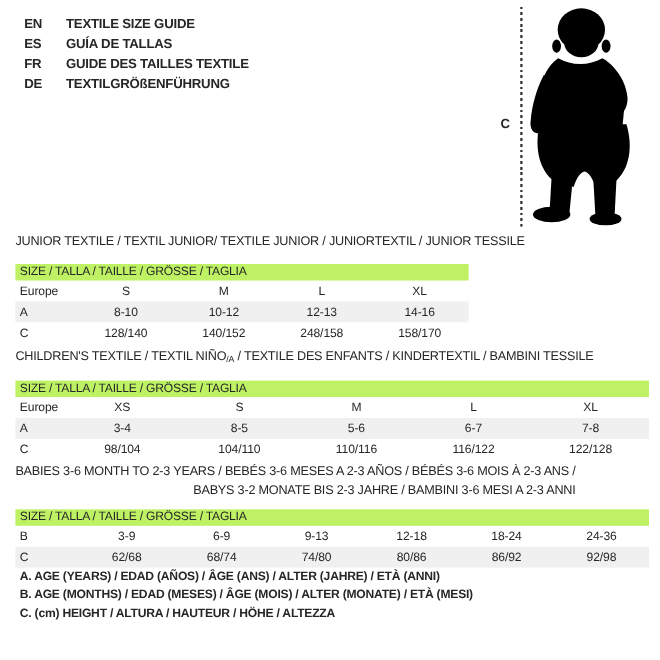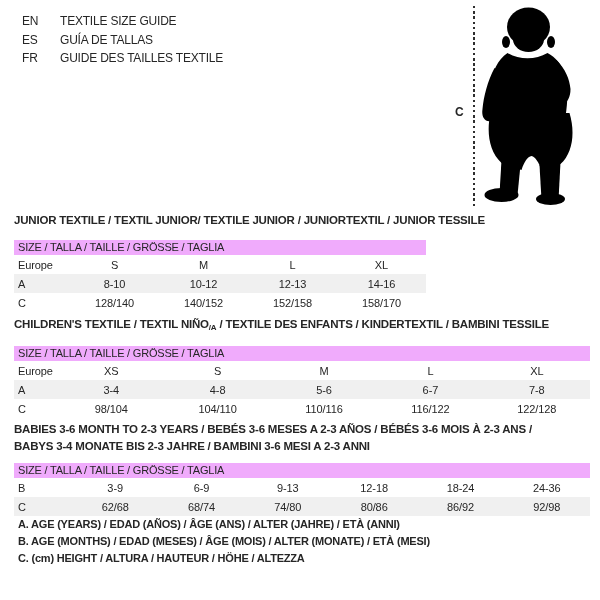--- a/index.html
+++ b/index.html
@@ -5,47 +5,47 @@
   html,body{margin:0;padding:0;}
   body{
     width:600px;height:600px;background:#ffffff;position:relative;overflow:hidden;
     font-family:"Liberation Sans","DejaVu Sans",sans-serif;
     color:#262626;
     -webkit-font-smoothing:antialiased;
   }
   .abs{position:absolute;}
 
   
-  .lang-block{left:22px;top:12px;font-size:12px;font-weight:400;letter-spacing:-0.2px;}
+  .lang-block{left:22px;top:12px;font-size:12px;font-weight:700;letter-spacing:-0.2px;}
   .lang-row{display:flex;height:18.4px;align-items:center;}
   .lang-code{width:38px;flex:0 0 38px;}
   .lang-label{white-space:nowrap;}
 
   
   .dash-line{
     left:473px;top:6px;width:2px;height:200px;
     background:repeating-linear-gradient(to bottom,#2e2e2e 0 2.5px,transparent 2.5px 5.2px);
   }
   .figure-c{left:455px;top:105px;font-size:12px;font-weight:700;}
   .baby-svg{left:479px;top:3px;}
 
   
-  .sec-title{font-size:11.5px;font-weight:700;letter-spacing:-0.2px;white-space:nowrap;}
+  .sec-title{font-size:11.5px;font-weight:400;letter-spacing:-0.2px;white-space:nowrap;text-align:right;}
   .t-junior-title{left:14px;top:214px;}
   .t-children-title{left:14px;top:318px;}
   .t-babies-title{left:14px;top:421px;line-height:17px;}
   .sub{font-size:8px;position:relative;top:2px;}
 
   
   .table{left:14px;}
   .t-junior{top:240px;width:412px;}
   .t-children{top:346px;width:576px;}
   .t-babies{top:463px;width:576px;}
   .size-bar{
-    height:15px;line-height:15px;background:#f0abfc;
+    height:15px;line-height:15px;background:#bef264;
     padding-left:4px;font-size:11px;letter-spacing:-0.2px;
     box-sizing:border-box;
   }
   .trow{display:flex;height:19px;align-items:center;font-size:11px;letter-spacing:-0.1px;}
   .trow.shaded{background:#f0f0f0;}
   .tlabel{padding-left:4px;box-sizing:border-box;}
   .t-junior .tlabel{width:56px;flex:0 0 56px;}
   .t-children .tlabel{width:44px;flex:0 0 44px;}
   .t-babies .tlabel{width:58px;flex:0 0 58px;}
   .tcell{flex:1 1 0;text-align:center;}
@@ -62,20 +62,24 @@
     <span class="lang-code">EN</span>
     <span class="lang-label">TEXTILE SIZE GUIDE</span>
   </div>
   <div class="lang-row">
     <span class="lang-code">ES</span>
     <span class="lang-label">GUÍA DE TALLAS</span>
   </div>
   <div class="lang-row">
     <span class="lang-code">FR</span>
     <span class="lang-label">GUIDE DES TAILLES TEXTILE</span>
+  </div>
+  <div class="lang-row">
+    <span class="lang-code">DE</span>
+    <span class="lang-label">TEXTILGRÖßENFÜHRUNG</span>
   </div>
 </div>
 
 <span class="abs figure-c">C</span>
 <div class="abs dash-line"></div>
 
 <svg class="abs baby-svg" width="116" height="202" viewBox="0 0 115 202" xmlns="http://www.w3.org/2000/svg">
   <g fill="#000000">
     <ellipse cx="49" cy="24" rx="21.5" ry="19.5"></ellipse>
     <ellipse cx="49" cy="36" rx="15.5" ry="13"></ellipse>
@@ -106,59 +110,59 @@
     <span class="tlabel">A</span>
     <span class="tcell">8-10</span>
     <span class="tcell">10-12</span>
     <span class="tcell">12-13</span>
     <span class="tcell">14-16</span>
   </div>
   <div class="trow">
     <span class="tlabel">C</span>
     <span class="tcell">128/140</span>
     <span class="tcell">140/152</span>
-    <span class="tcell">152/158</span>
+    <span class="tcell">248/158</span>
     <span class="tcell">158/170</span>
   </div>
 </div>
 
 <div class="abs sec-title t-children-title">
   <span>CHILDREN'S TEXTILE / TEXTIL NIÑO</span><span class="sub">/A</span><span> / TEXTILE DES ENFANTS / KINDERTEXTIL / BAMBINI TESSILE</span>
 </div>
 <div class="abs table t-children">
   <div class="size-bar">SIZE / TALLA / TAILLE / GRÖSSE / TAGLIA</div>
   <div class="trow">
     <span class="tlabel">Europe</span>
     <span class="tcell">XS</span>
     <span class="tcell">S</span>
     <span class="tcell">M</span>
     <span class="tcell">L</span>
     <span class="tcell">XL</span>
   </div>
   <div class="trow shaded">
     <span class="tlabel">A</span>
     <span class="tcell">3-4</span>
-    <span class="tcell">4-8</span>
+    <span class="tcell">8-5</span>
     <span class="tcell">5-6</span>
     <span class="tcell">6-7</span>
     <span class="tcell">7-8</span>
   </div>
   <div class="trow">
     <span class="tlabel">C</span>
     <span class="tcell">98/104</span>
     <span class="tcell">104/110</span>
     <span class="tcell">110/116</span>
     <span class="tcell">116/122</span>
     <span class="tcell">122/128</span>
   </div>
 </div>
 
 <div class="abs sec-title t-babies-title">
   <div>BABIES 3-6 MONTH TO 2-3 YEARS / BEBÉS 3-6 MESES A 2-3 AÑOS / BÉBÉS 3-6 MOIS À 2-3 ANS /</div>
-  <div>BABYS 3-4 MONATE BIS 2-3 JAHRE / BAMBINI 3-6 MESI A 2-3 ANNI</div>
+  <div>BABYS 3-2 MONATE BIS 2-3 JAHRE / BAMBINI 3-6 MESI A 2-3 ANNI</div>
 </div>
 <div class="abs table t-babies">
   <div class="size-bar">SIZE / TALLA / TAILLE / GRÖSSE / TAGLIA</div>
   <div class="trow">
     <span class="tlabel">B</span>
     <span class="tcell">3-9</span>
     <span class="tcell">6-9</span>
     <span class="tcell">9-13</span>
     <span class="tcell">12-18</span>
     <span class="tcell">18-24</span>

